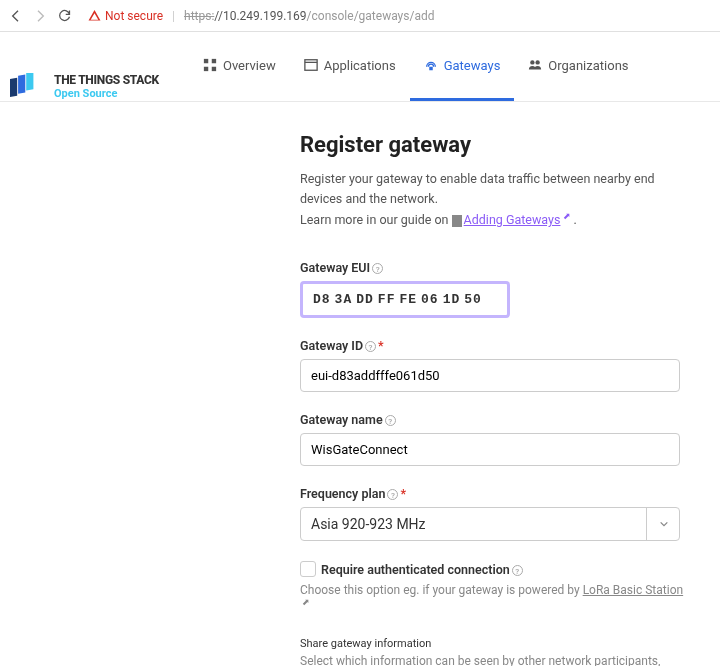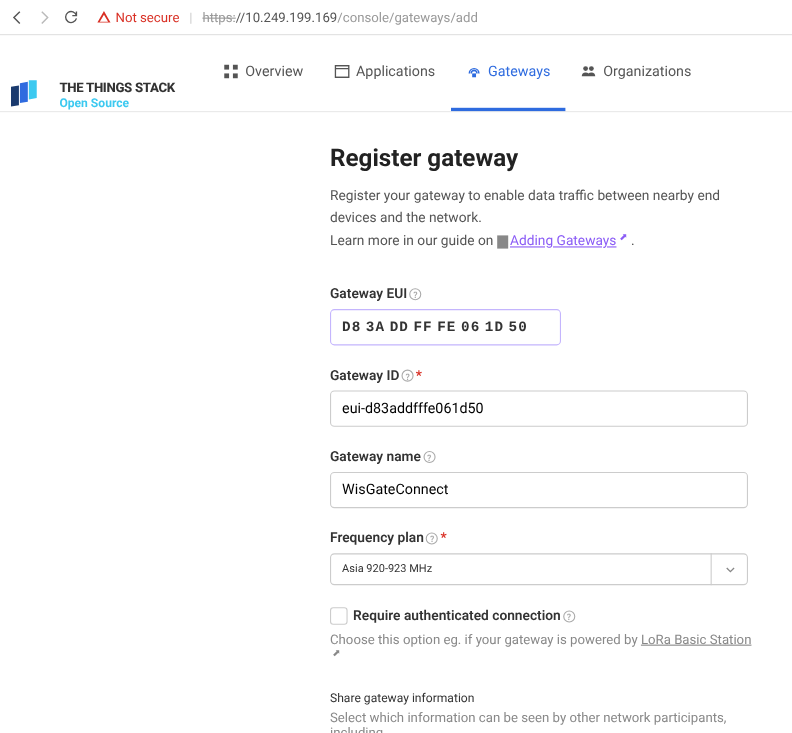--- a/index.html
+++ b/index.html
@@ -23,25 +23,25 @@
 .main { padding: 30px 0 30px 300px; max-width: 690px; }
 h1 { font-size: 22px; font-weight: 700; margin-bottom: 12px; color: #222; }
 .subtitle { color: #555; font-size: 12.5px; line-height: 1.6; margin-bottom: 30px; }
 .subtitle a { color: #8b5cf6; text-decoration: underline; text-align: right; }
 .doc-icon { display: inline-block; width: 10px; height: 12px; background: #888; vertical-align: middle; margin-right: 2px; }
 .ext-icon { display: inline-block; width: 8px; height: 8px; margin-left: 2px; vertical-align: super; font-size: 9px; }
 .field { margin-bottom: 20px; }
 .field-label { display: block; font-size: 12.5px; font-weight: 600; margin-bottom: 6px; color: #333; }
 .help-icon { display: inline-block; width: 11px; height: 11px; border: 1px solid #aaa; border-radius: 50%; font-size: 8px; line-height: 11px; text-align: center; color: #aaa; margin-left: 2px; vertical-align: middle; }
 .required { color: #d93025; margin-left: 2px; }
-.eui-input { display: flex; gap: 4px; border: 1px solid #c4b5fd; border-radius: 4px; padding: 8px 10px; font-family: "Courier New", monospace; font-size: 13px; font-weight: 700; width: 210px; }
+.eui-input { display: flex; gap: 4px; border: 3px solid #c4b5fd; border-radius: 4px; padding: 8px 10px; font-family: "Courier New", monospace; font-size: 13px; font-weight: 700; width: 210px; }
 .eui-byte { letter-spacing: 1px; }
 .text-input { width: 380px; padding: 8px 10px; border: 1px solid #ccc; border-radius: 4px; font-size: 13px; font-family: inherit; }
 .select-wrap { position: relative; width: 380px; }
-.select-input { width: 100%; padding: 8px 10px; border: 1px solid #ccc; border-radius: 4px; font-size: 10px; background: #fff; }
+.select-input { width: 100%; padding: 8px 10px; border: 1px solid #ccc; border-radius: 4px; font-size: 14px; background: #fff; }
 .select-arrow { position: absolute; right: 0; top: 0; width: 34px; height: 100%; border-left: 1px solid #ccc; display: flex; align-items: center; justify-content: center; color: #888; }
 .checkbox-row { display: flex; align-items: center; gap: 5px; margin-bottom: 6px; }
 .checkbox { width: 16px; height: 16px; border: 1px solid #ccc; border-radius: 3px; display: flex; align-items: center; justify-content: center; cursor: pointer; }
 .checkbox-label { font-size: 12.5px; font-weight: 600; }
 .helper-text { font-size: 12px; color: #888; margin-top: 4px; }
 .helper-text a { color: #888; text-decoration: underline; }
 .section-title { font-size: 11px; font-weight: 400; margin-bottom: 4px; margin-top: 24px; }
 .divider { color: #ccc; margin: 0 3px; }
 </style>
 </head>

